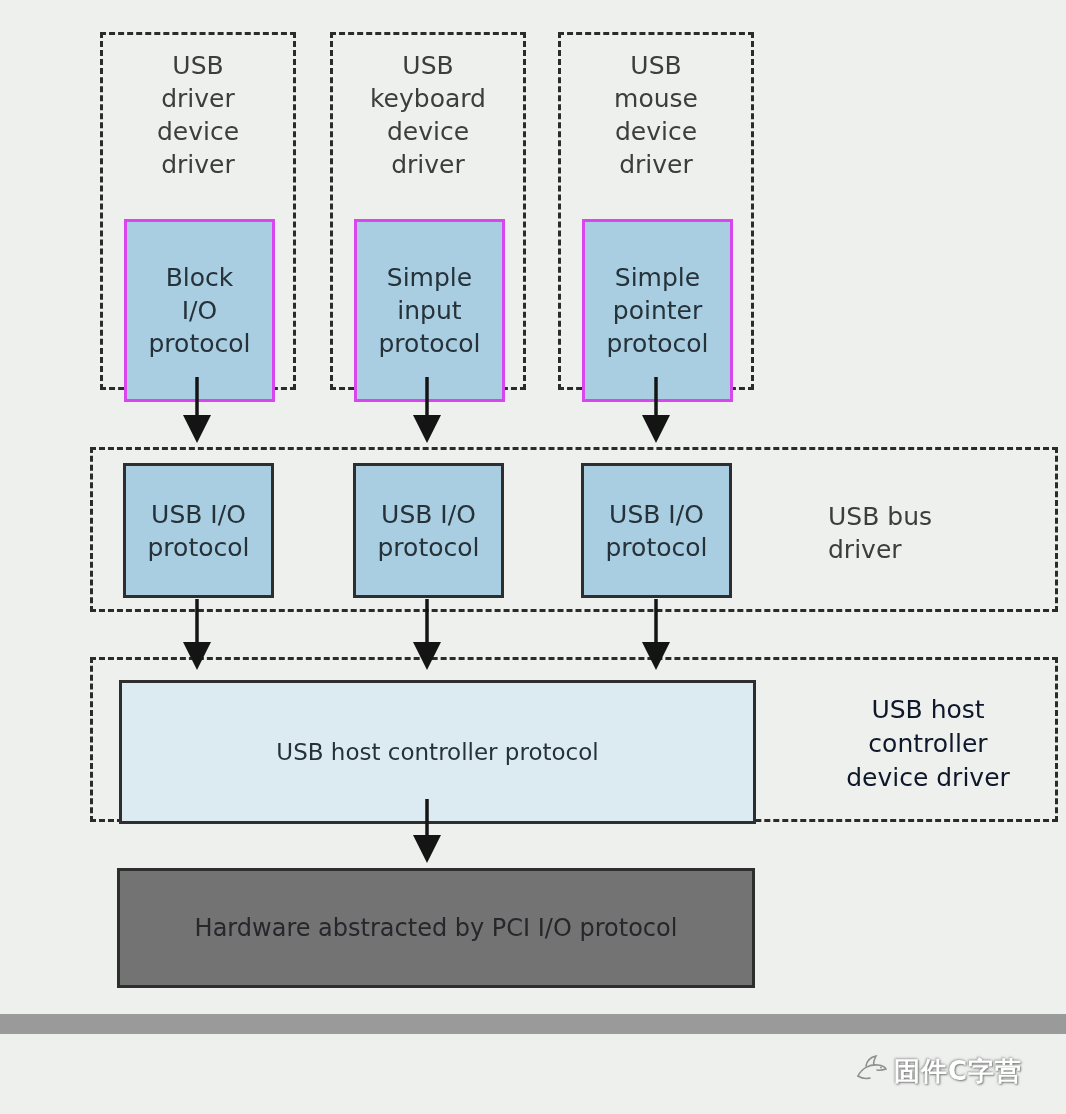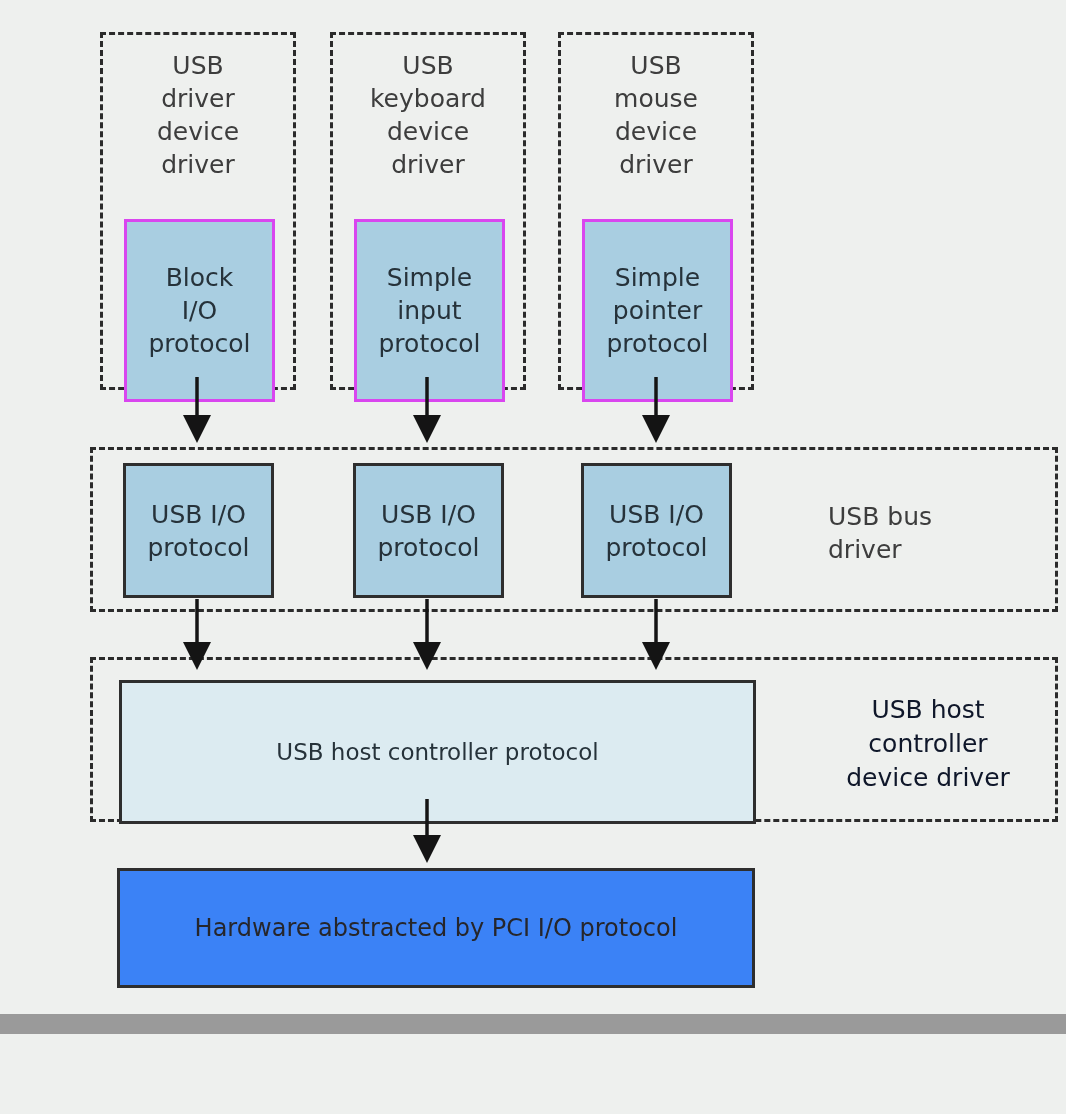--- a/index.html
+++ b/index.html
@@ -135,21 +135,21 @@
     white-space: pre-line;
   }
 
   
   .hw-box {
     position: absolute;
     left: 117px;
     top: 868px;
     width: 638px;
     height: 120px;
-    background: #3b82f6;
+    background: #737373;
     border: 3px solid #2e2e2e;
     box-sizing: border-box;
     display: flex;
     align-items: center;
     justify-content: center;
     font-size: 24px;
     color: #26262b;
   }
 
   
@@ -262,14 +262,27 @@
       <line x1="656" y1="377" x2="656" y2="436"></line>
       <line x1="197" y1="599" x2="197" y2="663"></line>
       <line x1="427" y1="599" x2="427" y2="663"></line>
       <line x1="656" y1="599" x2="656" y2="663"></line>
       <line x1="427" y1="799" x2="427" y2="856"></line>
     </g>
   </svg>
 
   <div class="divider"></div>
 
+  <div class="watermark">
+    <span>
+      <svg width="36" height="34" viewBox="0 0 36 34">
+        <g fill="none" stroke="#8f8f8f" stroke-width="1.6" stroke-linecap="round">
+          <path d="M6,24 C10,16 18,12 26,13 C30,13.5 33,15 34,17 C31,18 28,18.5 25,18"></path>
+          <path d="M14,14 C15,9 19,5 24,4 C22,8 21,11 22,13"></path>
+          <path d="M6,24 C9,26 14,27 18,26"></path>
+          <circle cx="29" cy="15.5" r="0.9" fill="#8f8f8f" stroke="none"></circle>
+        </g>
+      </svg>
+    </span>
+    <span class="watermark-text">固件C字营</span>
+  </div>
 
 </div>
 
 </body></html>

